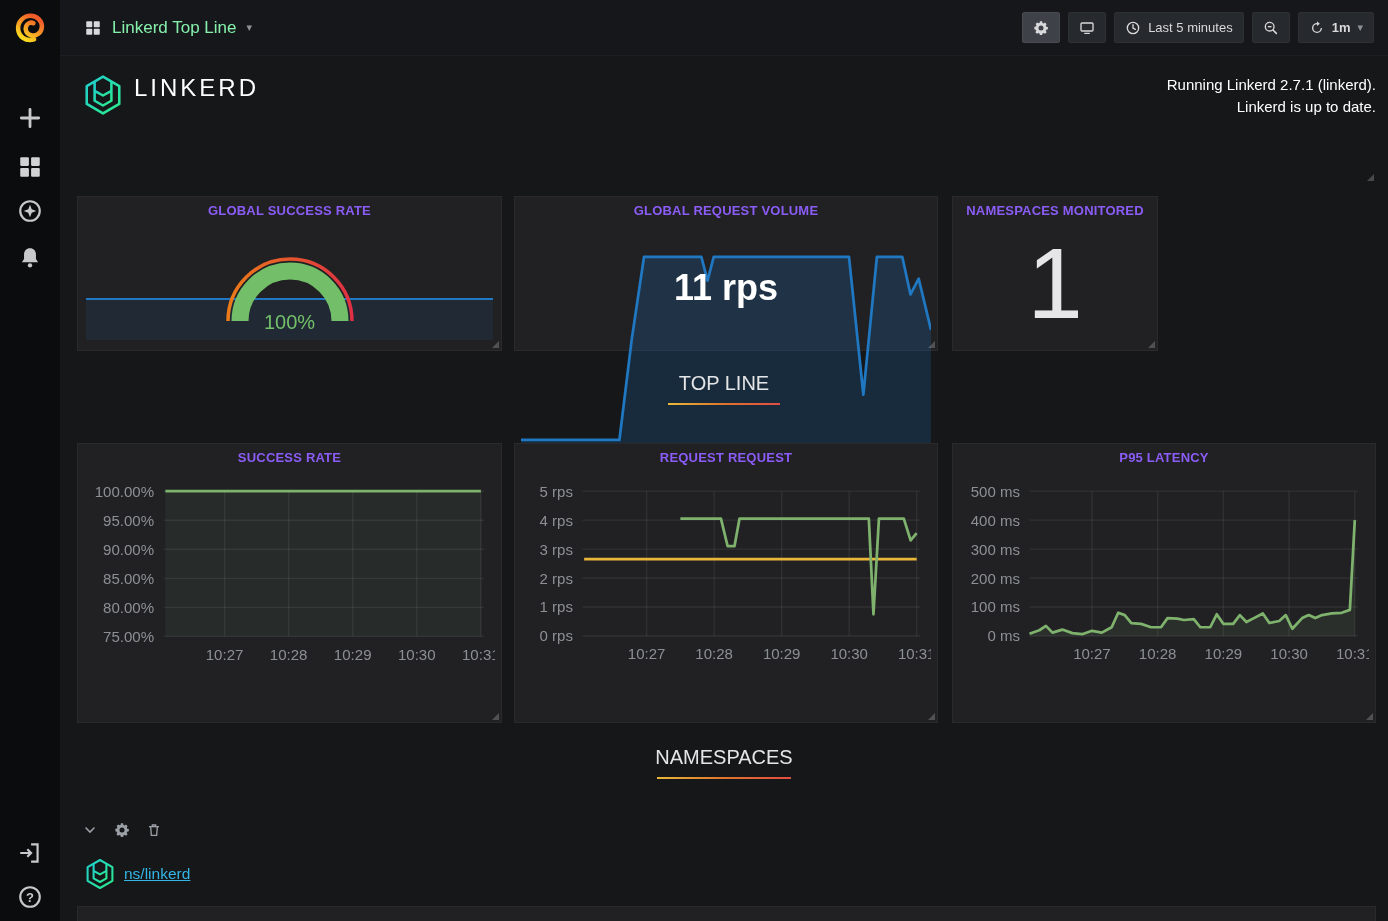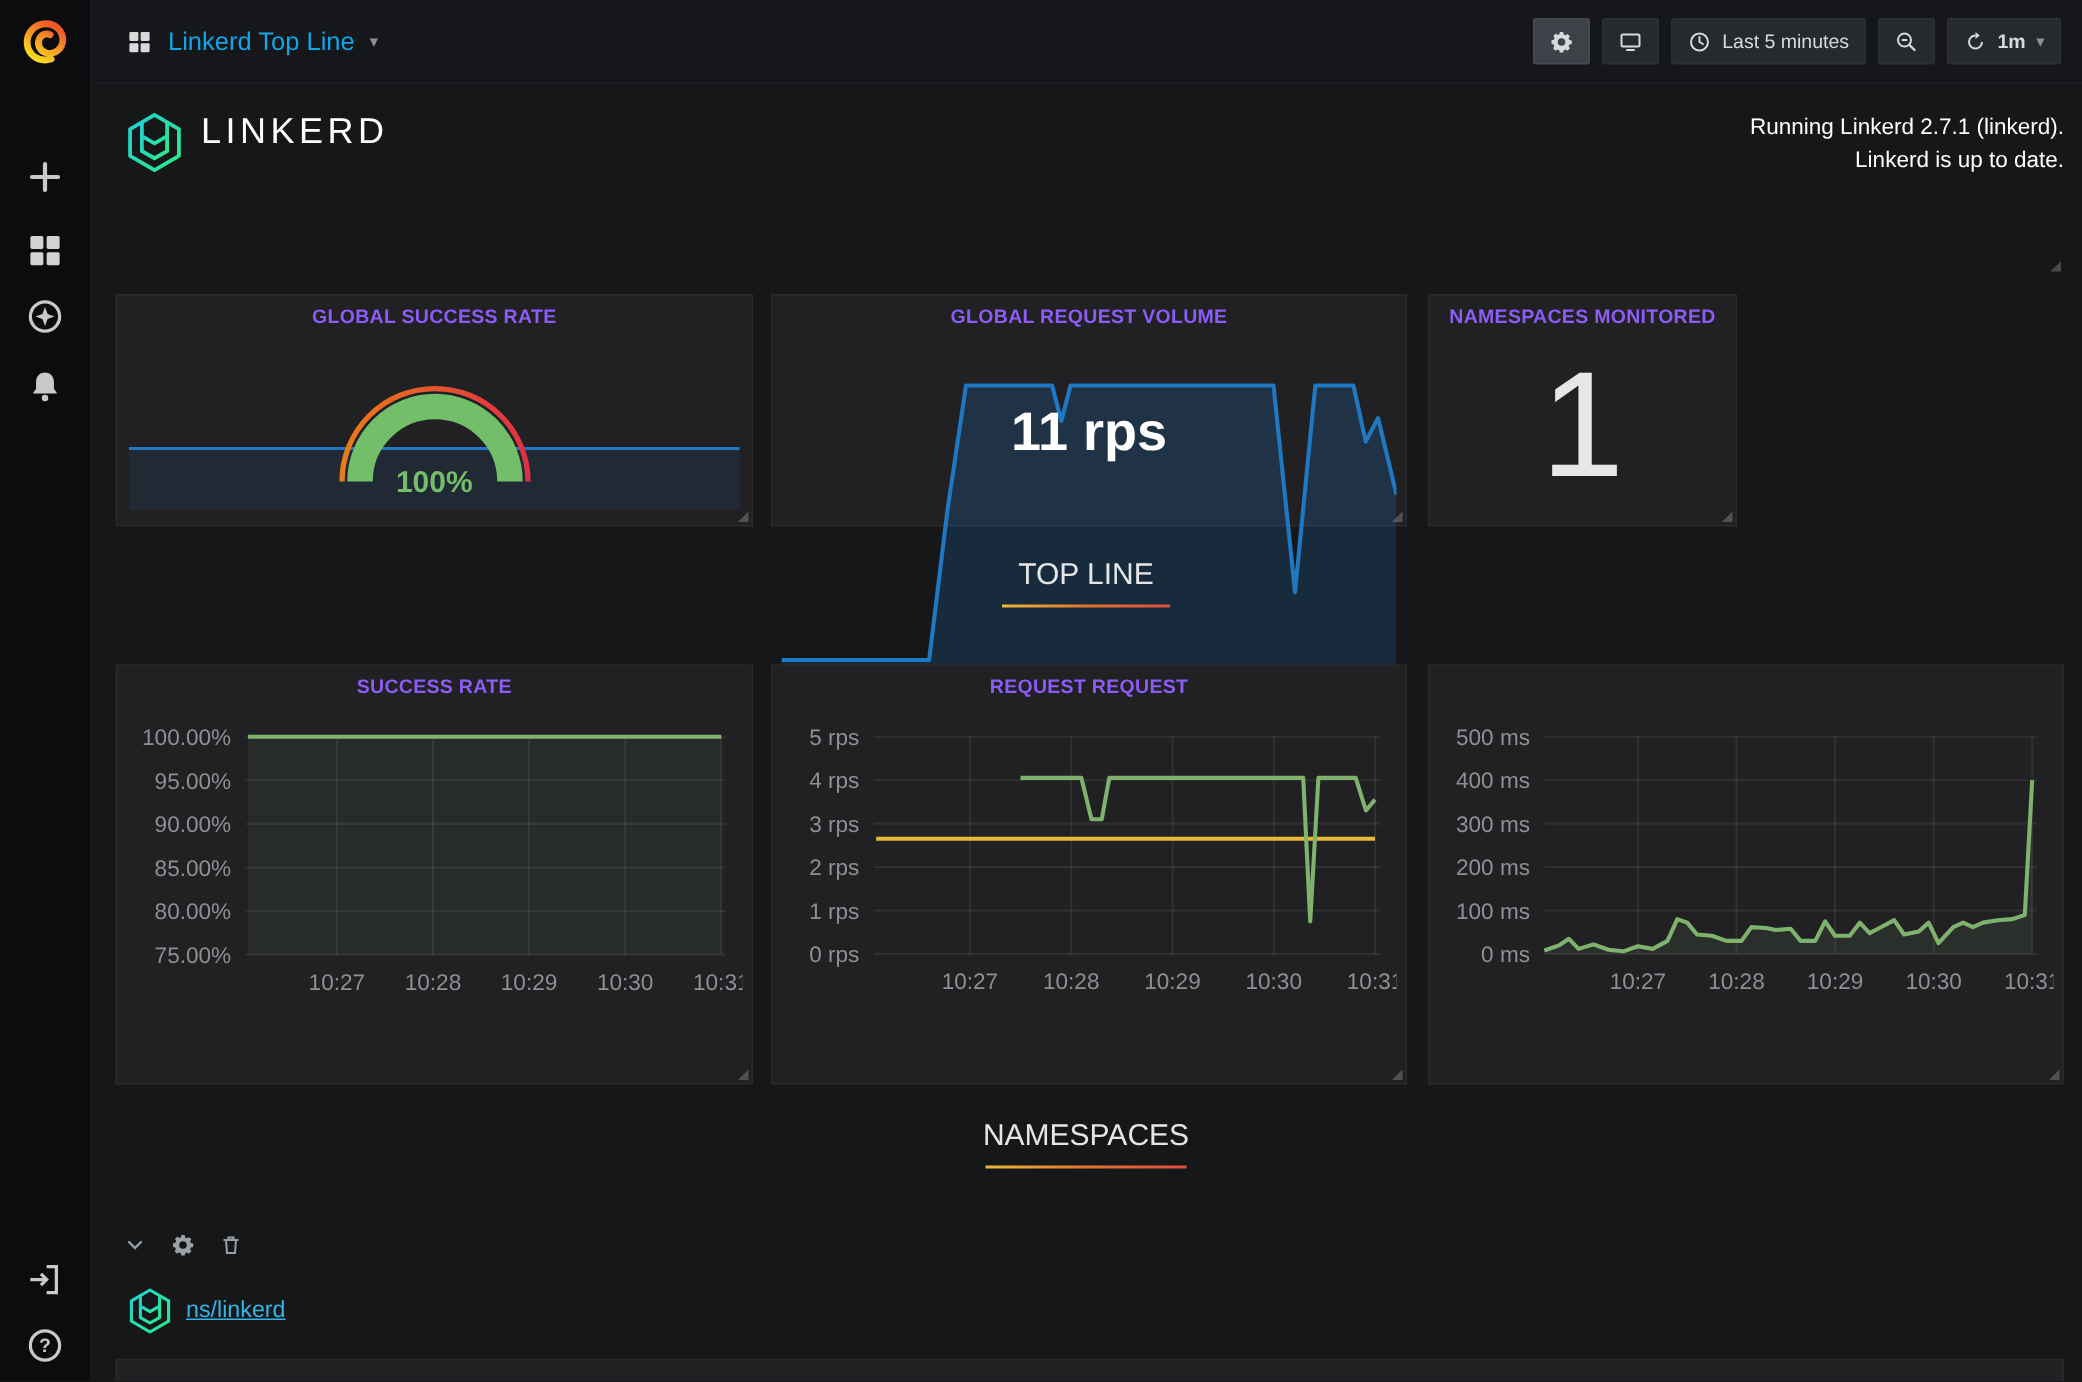--- a/index.html
+++ b/index.html
@@ -9,21 +9,21 @@
   
   .sidebar{position:absolute;left:0;top:0;width:60px;height:100%;background:#0b0c0e;z-index:5;}
   .side-icon{position:absolute;left:50%;transform:translateX(-50%);width:26px;height:26px;cursor:pointer;}
   .side-icon svg{width:100%;height:100%;display:block;}
 
   
   .topnav{position:absolute;left:60px;top:0;right:0;height:56px;display:flex;align-items:center;
           padding:0 14px 0 24px;box-sizing:border-box;background:#15171a;
           border-bottom:1px solid rgba(255,255,255,0.03);z-index:4;}
   .nav-title-wrap{display:flex;align-items:center;gap:10px;cursor:pointer;}
-  .nav-title{font-size:17px;color:#0ea5e9;font-weight:500;}
+  .nav-title{font-size:17px;color:#86efac;font-weight:500;}
   .caret{color:#8e9196;font-family:"DejaVu Sans",sans-serif;font-size:11px;}
   .nav-right{margin-left:auto;display:flex;align-items:center;gap:8px;}
   .navbtn{height:31px;background:#26292d;border:1px solid #2d3134;border-radius:2px;color:#d8d9da;
           display:flex;align-items:center;gap:7px;padding:0 10px;font-size:13px;cursor:pointer;box-sizing:border-box;}
   .navbtn.lighter{background:#3e4248;border-color:#484c52;}
   .navbtn svg{width:16px;height:16px;display:block;}
 
   
   .content{position:absolute;left:60px;top:56px;right:0;bottom:0;}
   .brand-row{position:absolute;left:22px;top:18px;display:flex;align-items:flex-start;gap:10px;}
@@ -38,21 +38,21 @@
   .corner{position:absolute;right:2px;bottom:2px;width:0;height:0;cursor:nwse-resize;
           border-bottom:7px solid rgba(255,255,255,0.22);border-left:7px solid transparent;}
   .chart{position:absolute;left:6px;right:6px;top:28px;bottom:4px;display:block;cursor:crosshair;}
   svg text{font-family:"Liberation Sans",sans-serif;}
 
   
   .spark-fill{position:absolute;left:8px;right:8px;top:103px;bottom:10px;background:rgba(31,120,193,0.10);}
   .spark-line{position:absolute;left:8px;right:8px;top:101px;height:2px;background:#1F78C1;}
   .gauge-svg{position:absolute;left:50%;top:40px;transform:translateX(-50%);width:140px;height:88px;z-index:2;}
   .gauge-value{position:absolute;left:0;right:0;top:114px;text-align:center;color:#73BF69;
-               font-size:20px;font-weight:700;z-index:3;}
+               font-size:20px;font-weight:400;z-index:3;}
 
   
   .sparkline{position:absolute;left:6px;right:6px;top:50px;bottom:8px;display:block;}
   .bigstat{position:absolute;left:0;right:0;top:28px;bottom:0;display:flex;align-items:center;justify-content:center;
            font-size:36px;font-weight:700;color:#ffffff;z-index:2;}
 
   
   .stat-value{position:absolute;left:0;right:0;top:26px;bottom:6px;display:flex;align-items:center;justify-content:center;
               font-size:100px;font-weight:500;color:#e6e6e8;}
 
@@ -296,20 +296,21 @@
           <text x="240.13" y="137" fill="#8d9093" font-size="11" text-anchor="middle">10:30</text>
           <line x1="289.53" x2="289.53" y1="14" y2="120" stroke="rgba(255,255,255,0.07)" stroke-width="1"></line>
           <text x="289.53" y="137" fill="#8d9093" font-size="11" text-anchor="middle">10:31</text>
           <polyline points="46.2,63.8 289.5,63.8" fill="none" stroke="#EAB839" stroke-width="2" stroke-linejoin="round"></polyline>
           <polyline points="116.6,34.1 146.3,34.1 151.2,54.3 156.2,54.3 159.9,34.1 254.5,34.1 257.9,104.1 261.9,34.1 280.1,34.1 285.1,50.0 289.5,44.7" fill="none" stroke="#7EB26D" stroke-width="2" stroke-linejoin="round"></polyline>
         </svg>
       <div class="corner"></div>
     </div>
 
     <div class="panel" style="left:892px;top:387px;width:424px;height:280px;">
+      <div class="panel-title">P95 LATENCY</div>
       <svg class="chart" viewBox="0 0 300 150">
           <line x1="51.599999999999994" x2="292" y1="14" y2="14" stroke="rgba(255,255,255,0.07)" stroke-width="1"></line>
           <text x="44.599999999999994" y="18" fill="#8d9093" font-size="11" text-anchor="end">500 ms</text>
           <line x1="51.599999999999994" x2="292" y1="35.2" y2="35.2" stroke="rgba(255,255,255,0.07)" stroke-width="1"></line>
           <text x="44.599999999999994" y="39.2" fill="#8d9093" font-size="11" text-anchor="end">400 ms</text>
           <line x1="51.599999999999994" x2="292" y1="56.4" y2="56.4" stroke="rgba(255,255,255,0.07)" stroke-width="1"></line>
           <text x="44.599999999999994" y="60.4" fill="#8d9093" font-size="11" text-anchor="end">300 ms</text>
           <line x1="51.599999999999994" x2="292" y1="77.6" y2="77.6" stroke="rgba(255,255,255,0.07)" stroke-width="1"></line>
           <text x="44.599999999999994" y="81.6" fill="#8d9093" font-size="11" text-anchor="end">200 ms</text>
           <line x1="51.599999999999994" x2="292" y1="98.8" y2="98.8" stroke="rgba(255,255,255,0.07)" stroke-width="1"></line>

